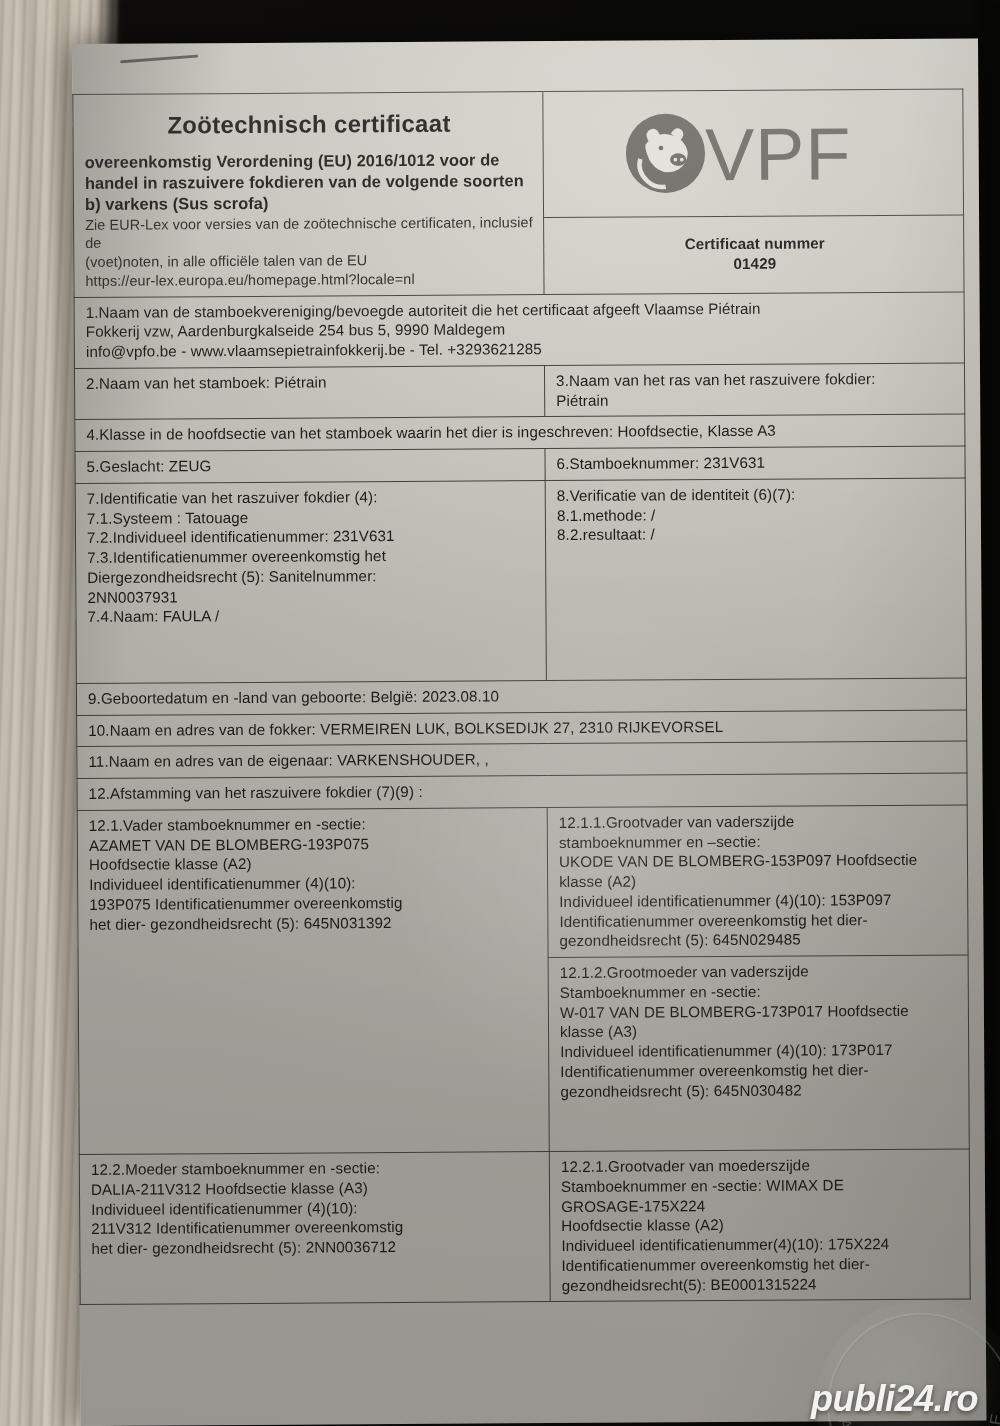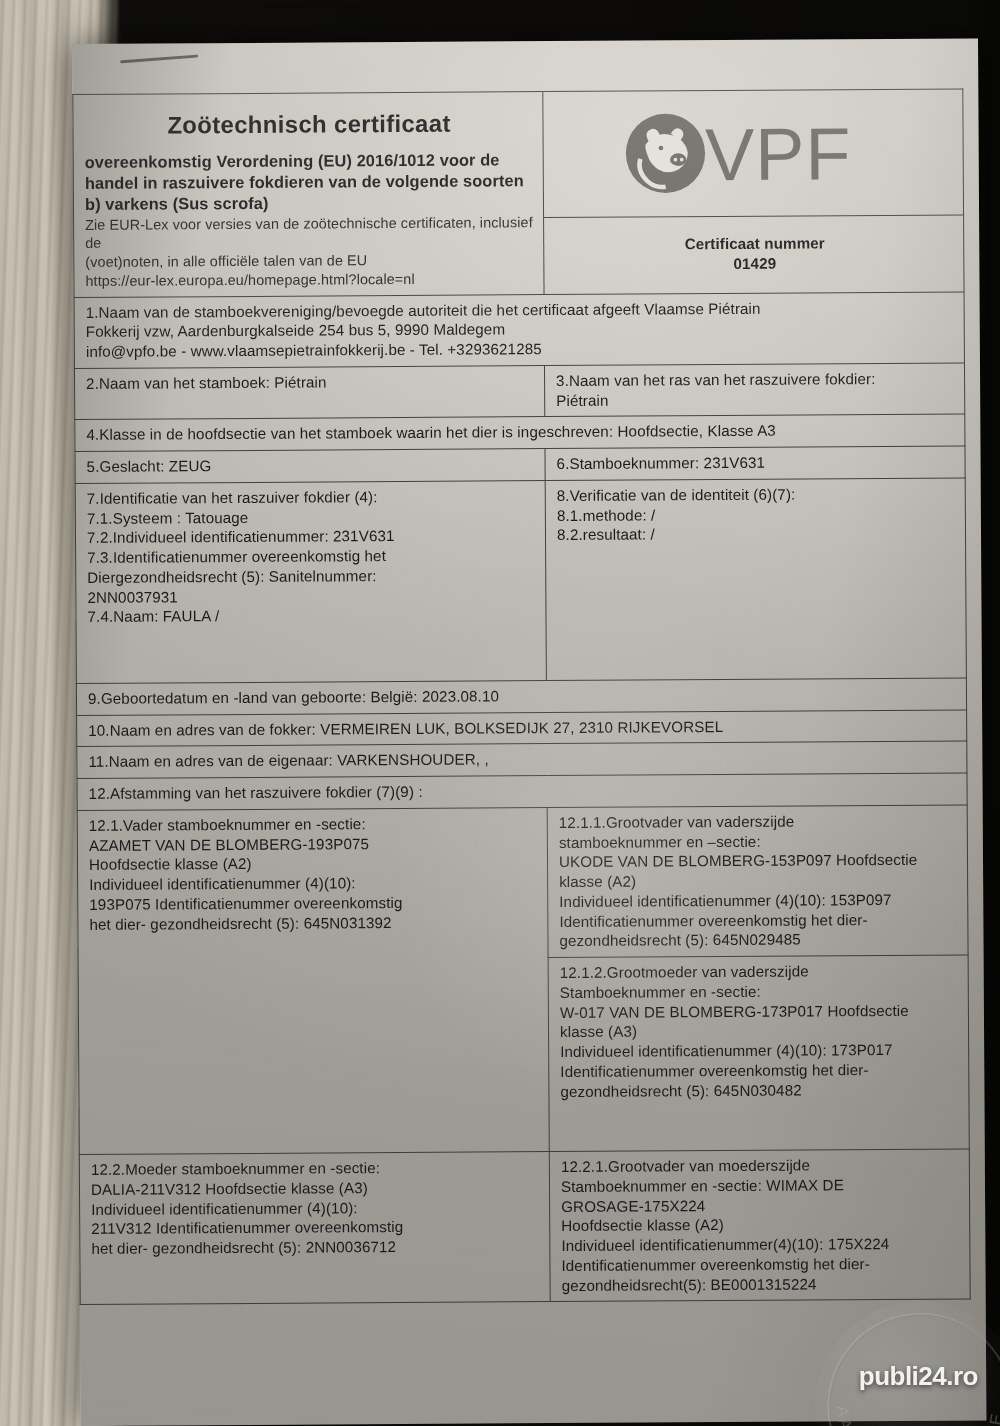--- a/index.html
+++ b/index.html
@@ -161,23 +161,24 @@
     pointer-events: none;
     opacity: .55;
     background: radial-gradient(circle at 42% 36%, rgba(255,255,255,.26), rgba(255,255,255,0) 62%);
   }
   .seal svg { width: 210px; height: 210px; display:block; }
 
   
   .watermark {
     position: absolute;
     right: 22px;
-    bottom: 34px;
-    font-size: 26px;
+    bottom: 6px;
+    font-size: 36px;
     font-weight: bold;
+    font-style: italic;
     color: #f2f2f0;
     letter-spacing: -0.5px;
     text-shadow: 0 2px 5px rgba(0,0,0,.55);
   }
 </style>
 </head>
 <body>
 
 <div id="scene">
 

